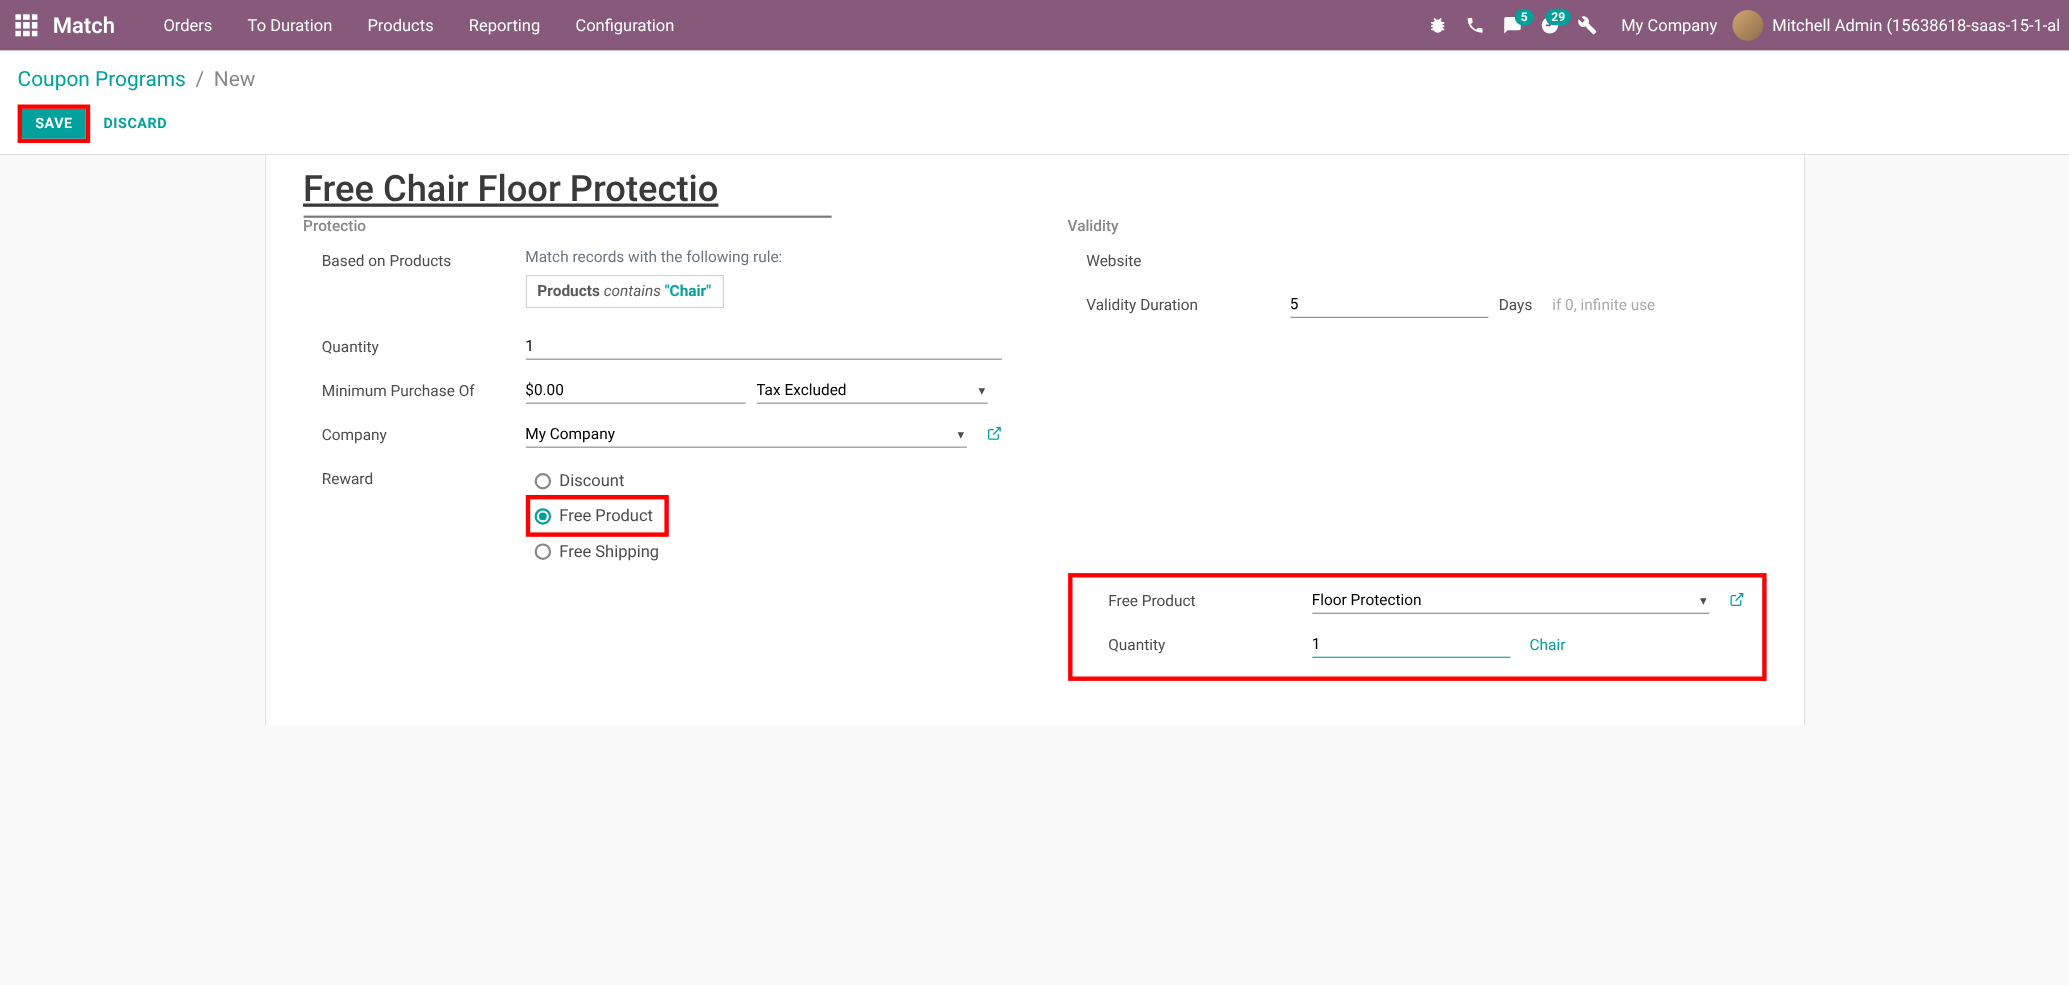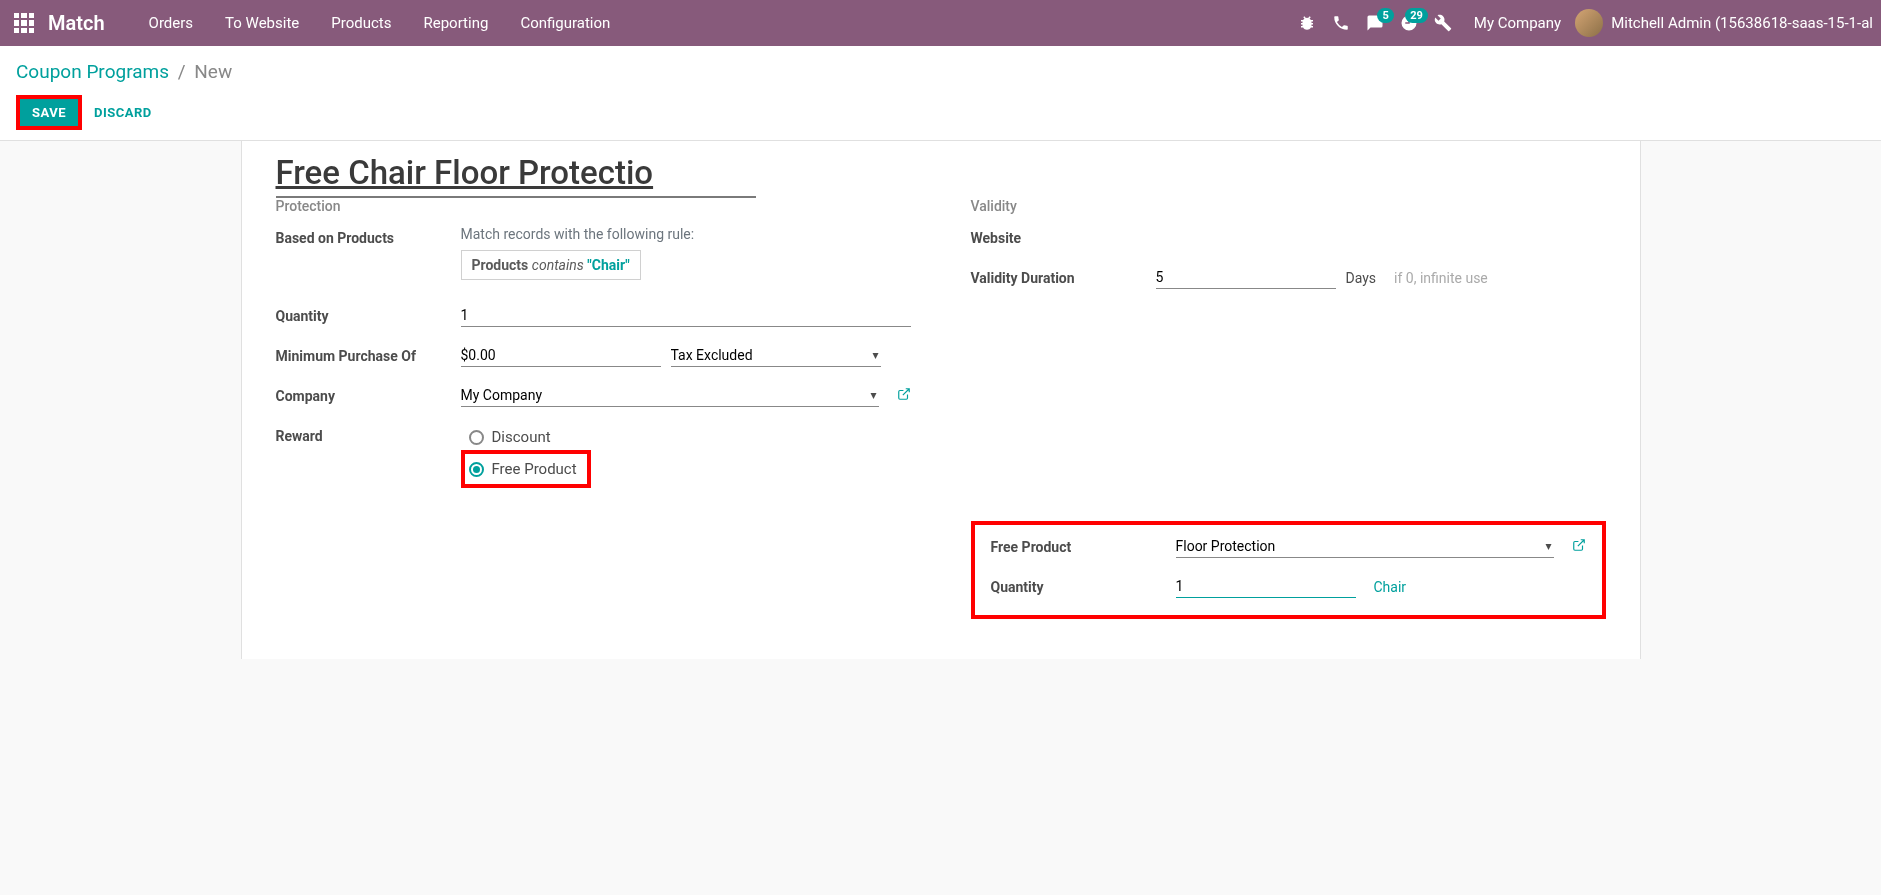--- a/index.html
+++ b/index.html
@@ -30,21 +30,21 @@
 .highlight-red-box { border: 4px solid #ff0000; }
 
 .sheet-wrap { display: flex; justify-content: center; padding: 0; }
 .sheet { background: #fff; width: 1400px; padding: 12px 34px 40px 34px; border-left: 1px solid #e0e0e0; border-right: 1px solid #e0e0e0; }
 .record-title { font-size: 33px; font-weight: 500; color: #3a3a3a; border-bottom: 2px solid #7a7a7a; padding-bottom: 4px; display: inline-block; min-width: 480px; text-decoration: underline; }
 
 .form-cols { display: flex; gap: 60px; }
 .col { flex: 1; }
 .section-title { color: #888; font-size: 14px; margin-bottom: 12px; font-weight: 500; }
 .form-row { display: flex; align-items: flex-start; margin-bottom: 10px; min-height: 30px; }
-.form-label { width: 185px; font-weight: 700; color: #4c4c4c; font-size: 14px; padding-top: 4px; }
+.form-label { width: 185px; font-weight: 400; color: #4c4c4c; font-size: 14px; padding-top: 4px; margin-left: 17px; }
 .form-field { flex: 1; display: flex; align-items: center; gap: 10px; }
 
 .domain-text { color: #6c757d; margin-bottom: 8px; }
 .domain-box { border: 1px solid #d0d0d0; display: inline-block; padding: 6px 10px; margin-bottom: 14px; color: #5a5a5a; }
 .domain-box .chair { color: #00a09d; font-weight: 700; }
 .domain-box .products-word { font-weight: 700; }
 .domain-box .contains { font-style: italic; }
 .domain-actions { display: flex; align-items: center; gap: 14px; }
 .arrow-icon, .reload-icon { color: #4c4c4c; cursor: pointer; }
 .records-link { color: #00a09d; font-weight: 700; font-size: 13px; cursor: pointer; }
@@ -78,21 +78,21 @@
       <span></span>
       <span></span>
       <span></span>
       <span></span>
       <span></span>
       <span></span>
       <span></span>
   </div>
   <div class="brand">Match</div>
   <div class="nav-item">Orders</div>
-  <div class="nav-item">To Website</div>
+  <div class="nav-item">To Duration</div>
   <div class="nav-item">Products</div>
   <div class="nav-item">Reporting</div>
   <div class="nav-item">Configuration</div>
   <div class="spacer"></div>
   <div class="sys-icon">
     <svg viewBox="0 0 24 24">
         <path d="M20 8h-2.81a5.985 5.985 0 00-1.82-1.96l1.63-1.63L15.59 3l-2.17 2.17a6.065 6.065 0 00-2.84 0L8.41 3 7 4.41l1.62 1.63A5.985 5.985 0 006.81 8H4v2h2.09c-.05.33-.09.66-.09 1v1H4v2h2v1c0 .34.04.67.09 1H4v2h2.81c1.04 1.79 2.97 3 5.19 3s4.15-1.21 5.19-3H20v-2h-2.09c.05-.33.09-.66.09-1v-1h2v-2h-2v-1c0-.34-.04-.67-.09-1H20V8z"></path>
       </svg>
   </div>
   <div class="sys-icon">
@@ -136,21 +136,21 @@
   </div>
 </div>
 
 <div class="sheet-wrap">
   <div class="sheet">
     <div class="record-title">Free Chair Floor Protectio</div>
 
     <div class="form-cols">
 
       <div class="col">
-        <div class="section-title">Protection</div>
+        <div class="section-title">Protectio</div>
 
         <div class="form-row">
           <div class="form-label">Based on Products</div>
           <div class="form-field" style="display:block;">
             <div class="domain-text">Match records with the following rule:</div>
             <div class="domain-box">
               <span class="products-word">Products</span>
               <span class="contains">contains</span>
               <span class="chair">"Chair"</span>
             </div>
@@ -198,20 +198,24 @@
           <div class="form-field" style="display:block;">
             <div class="radio-row">
               <div class="radio-circle"></div>
               <span class="radio-label">Discount</span>
             </div>
             <div class="highlight-red-box reward-highlight">
               <div class="radio-row" style="padding:0;">
                 <div class="radio-circle selected"></div>
                 <span class="radio-label">Free Product</span>
               </div>
+            </div>
+            <div class="radio-row">
+              <div class="radio-circle"></div>
+              <span class="radio-label">Free Shipping</span>
             </div>
           </div>
         </div>
       </div>
 
       <div class="col">
         <div class="section-title">Validity</div>
 
         <div class="form-row">
           <div class="form-label">Website</div>

